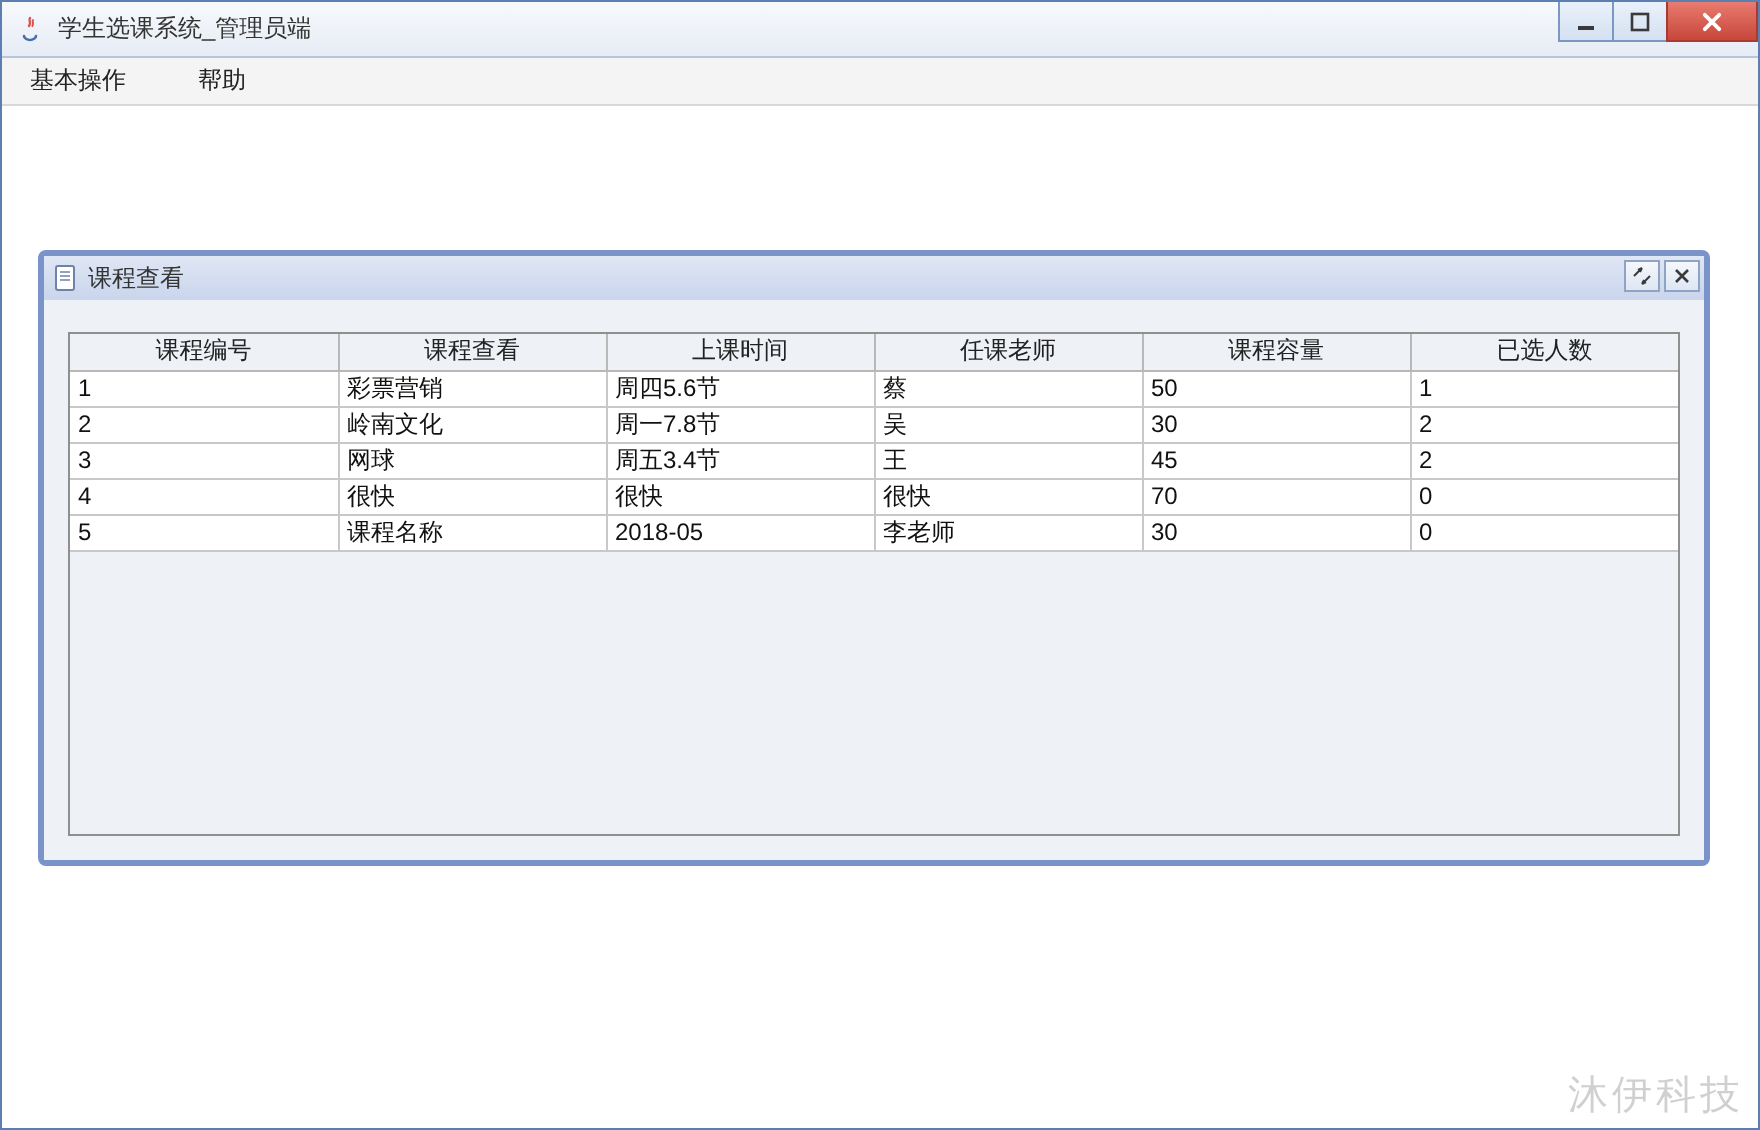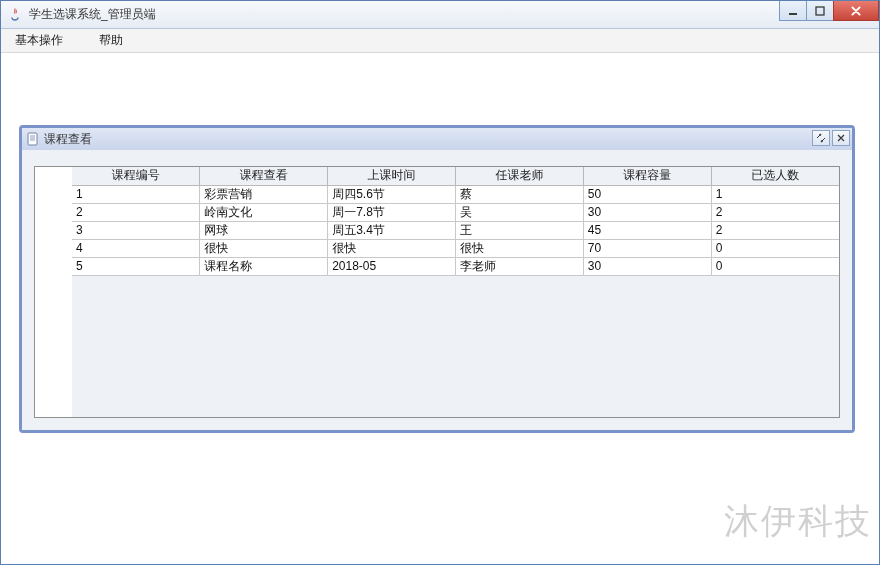--- a/index.html
+++ b/index.html
@@ -117,21 +117,21 @@
     flex: 1;
     background: #eef1f6;
     padding: 16px 12px 12px 12px;
     display: flex; flex-direction: column;
   }
   .table-wrap {
     flex: 1;
     border: 1px solid #8f8f8f;
     background: #fff;
     overflow: hidden;
-    display: flex; flex-direction: column; padding-left: 37px;
+    display: flex; flex-direction: column;
   }
   table {
     width: 100%;
     border-collapse: collapse;
     table-layout: fixed;
   }
   thead th {
     background: #eef1f6;
     border: 1px solid #b8b8b8;
     border-top: none;
@@ -157,22 +157,22 @@
   tbody td:first-child { border-left: none; }
   tbody td:last-child { border-right: none; }
   .table-body-fill {
     flex: 1;
     background: #eef1f6;
     border-top: 1px solid #c8c8c8;
     margin-top: -1px;
   }
   .watermark {
     position: absolute;
-    right: 8px; bottom: 20px;
-    font-size: 35px;
+    right: 8px; bottom: 4px;
+    font-size: 20px;
     color: rgba(120,120,120,0.35);
     letter-spacing: 2px;
     pointer-events: none;
   }
 </style>
 </head>
 <body>
 
 <div class="window">
   <div class="titlebar">

